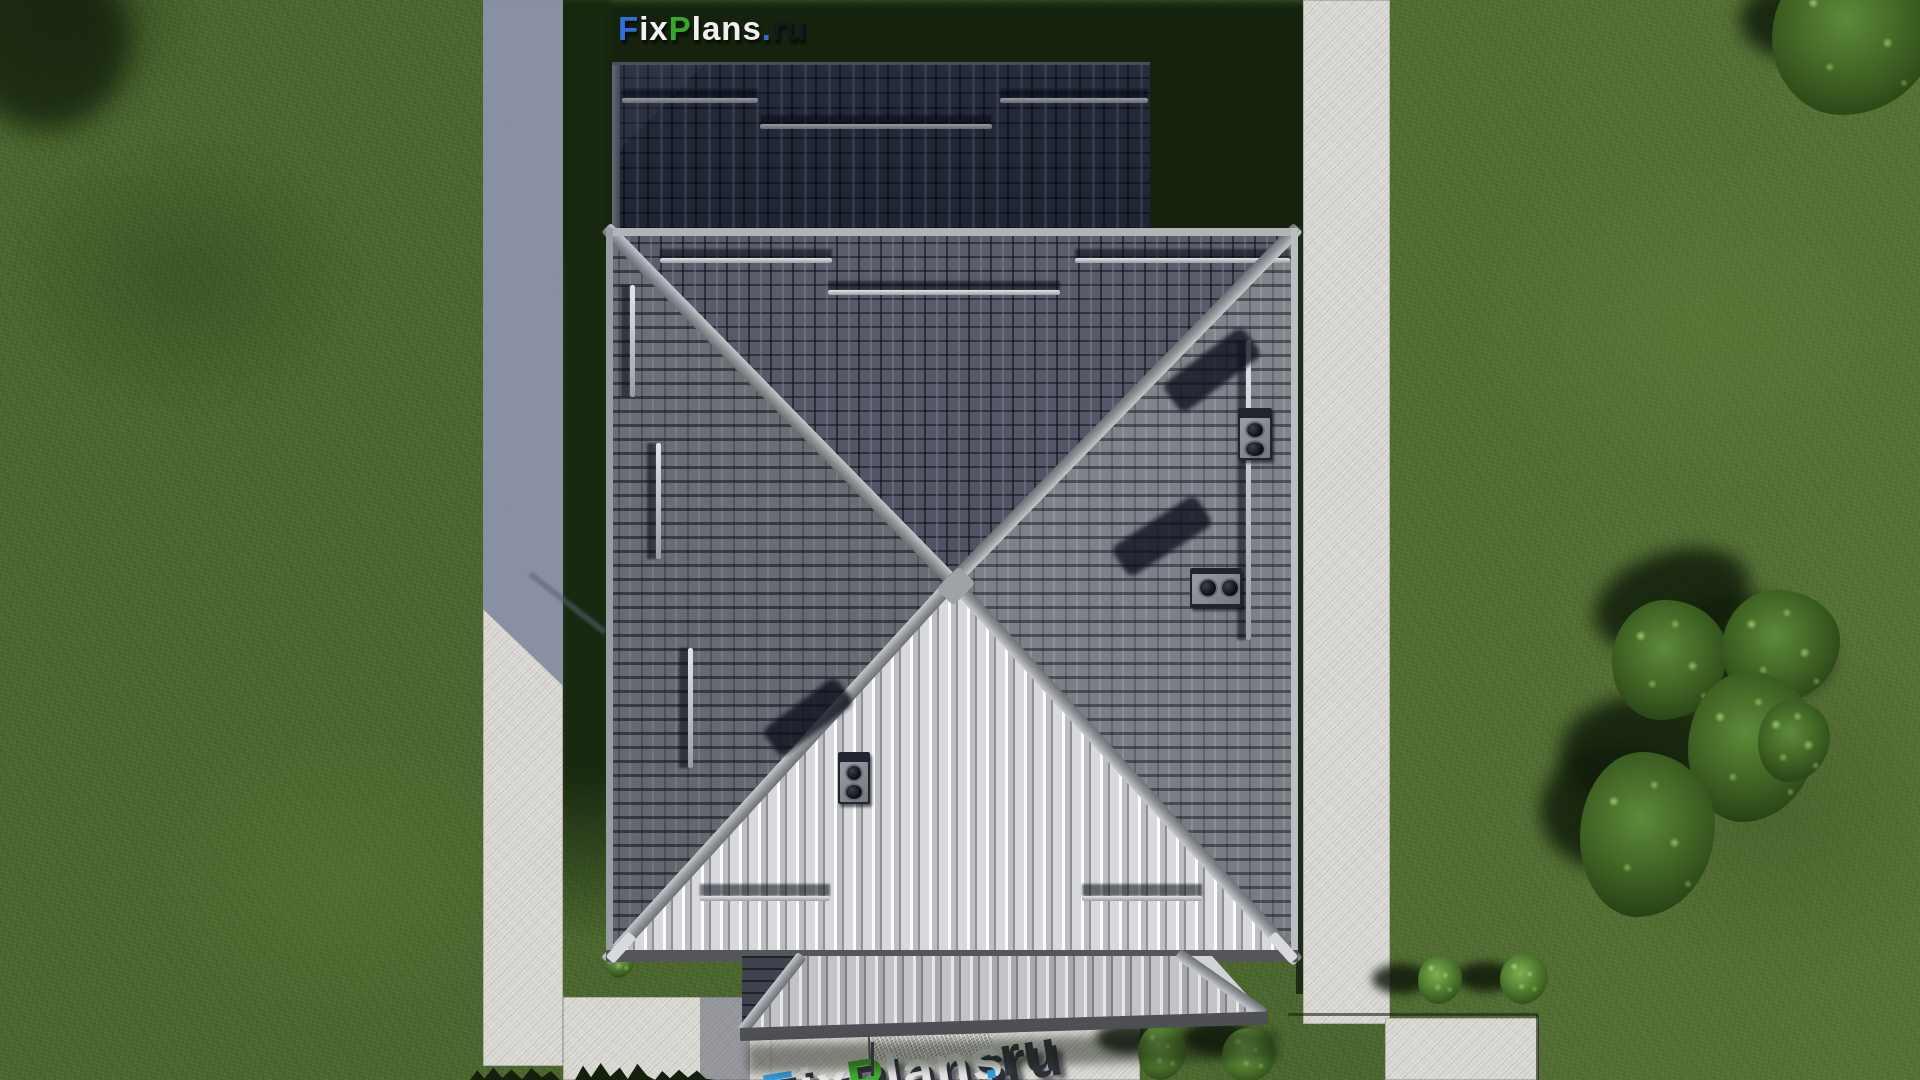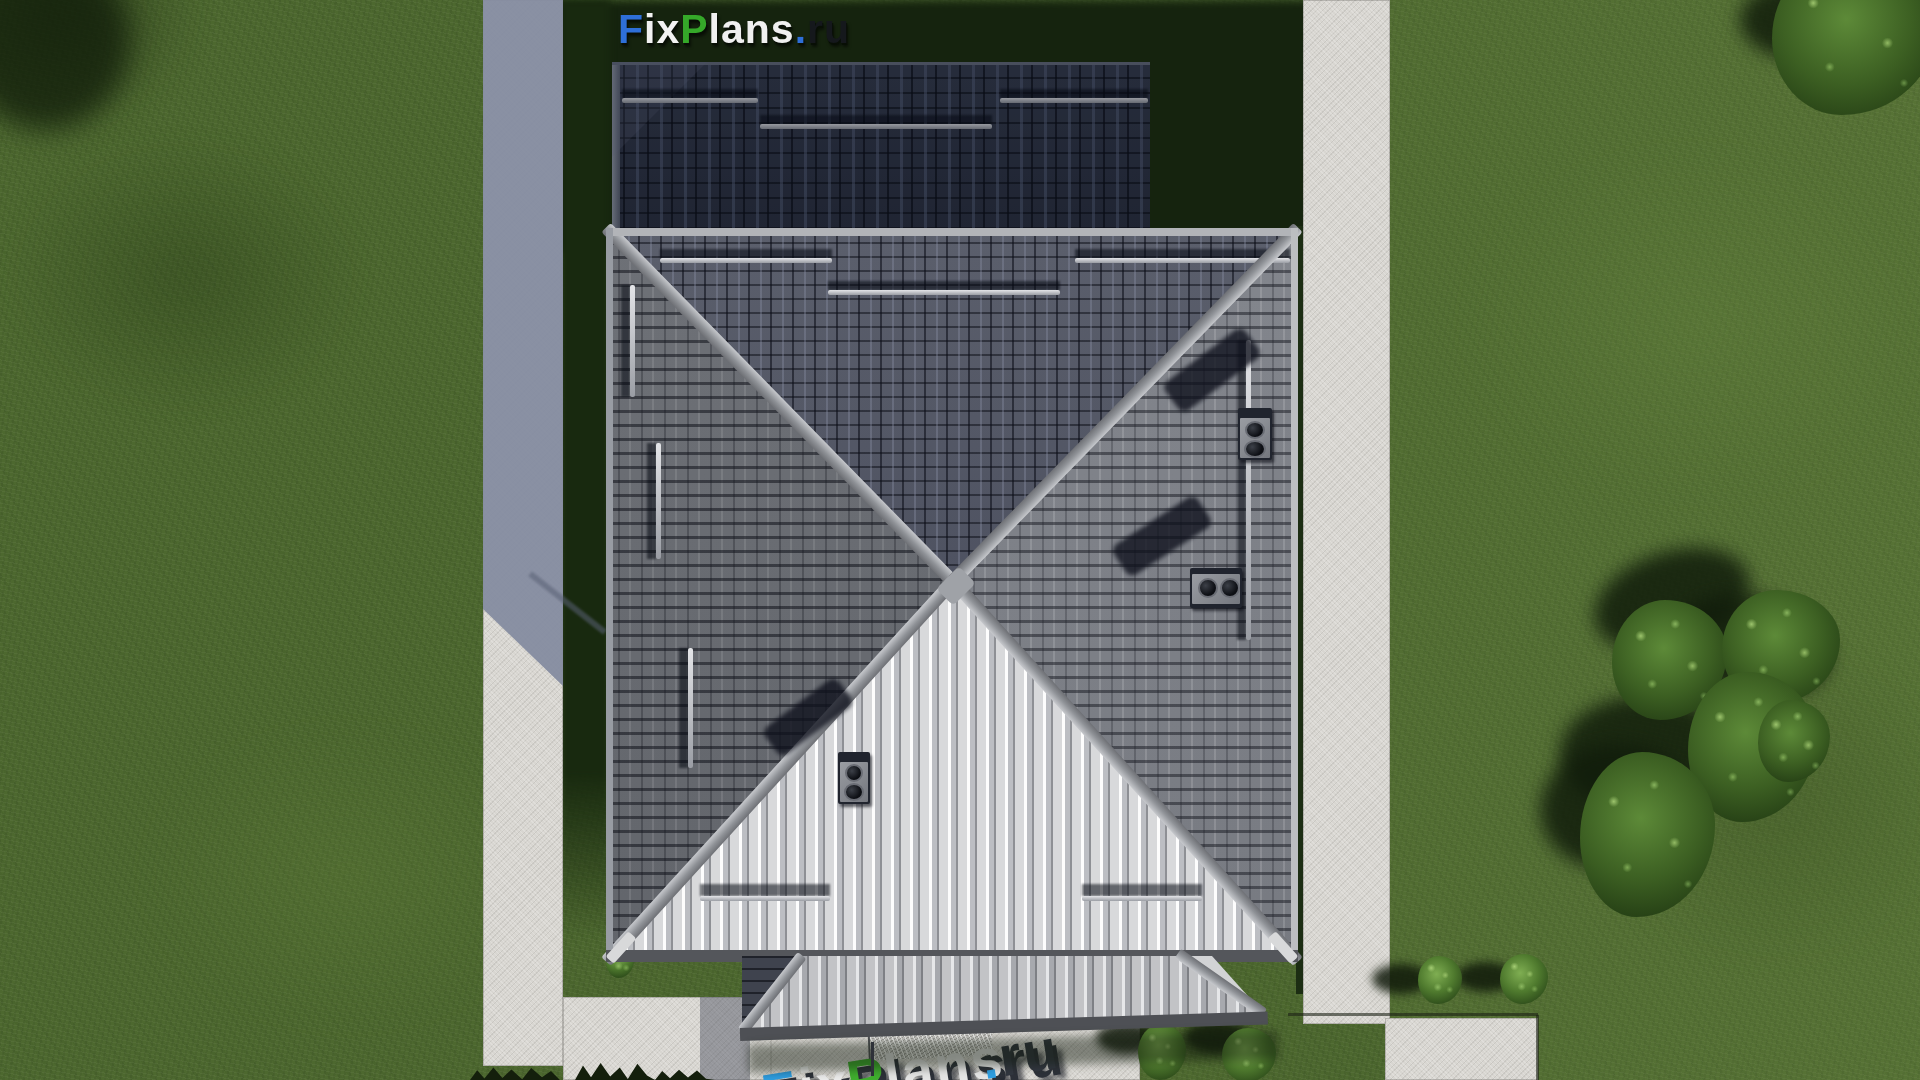--- a/index.html
+++ b/index.html
@@ -122,21 +122,21 @@
   .rail-shade{background:rgba(4,7,16,.55);filter:blur(1px);}
   .cap{background:linear-gradient(to bottom,#c6c8cc,#8f9297 55%,#6e7075);border-radius:3px;}
 
   .chimney{background:#20242e;border-radius:2px;box-shadow:2px 3px 3px rgba(10,12,20,.6);}
   .chimney-plate{background:linear-gradient(135deg,#9a9da3,#74777e);border-radius:1px;}
   .flue{border-radius:50%;border:2px solid #696c74;
     background:radial-gradient(circle at 35% 35%, #3c4048, #0d0f14 65%);}
   .chimney-shadow{background:rgba(13,16,27,.78);filter:blur(2px);border-radius:8px;}
 
   
-  #watermark{left:618px;top:6px;height:46px;font-weight:bold;font-size:41px;line-height:46px;
+  #watermark{left:618px;top:6px;height:46px;font-weight:bold;font-size:33px;line-height:46px;
     letter-spacing:1px;white-space:nowrap;
     text-shadow:1px 2px 0 rgba(8,14,6,.9), 2px 4px 3px rgba(0,0,0,.55);}
   #watermark span{position:static;}
 </style>
 </head>
 <body>
 
 <div id="stage">
 
   <div class="lawn-tex"></div>

